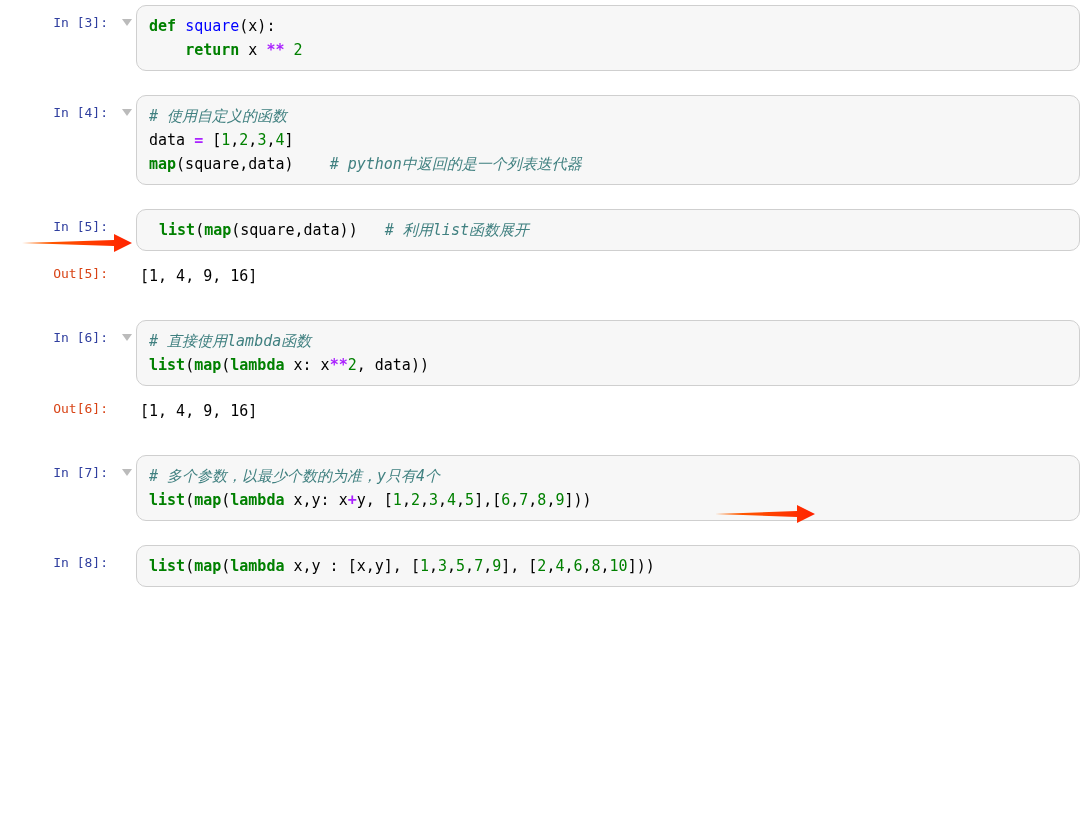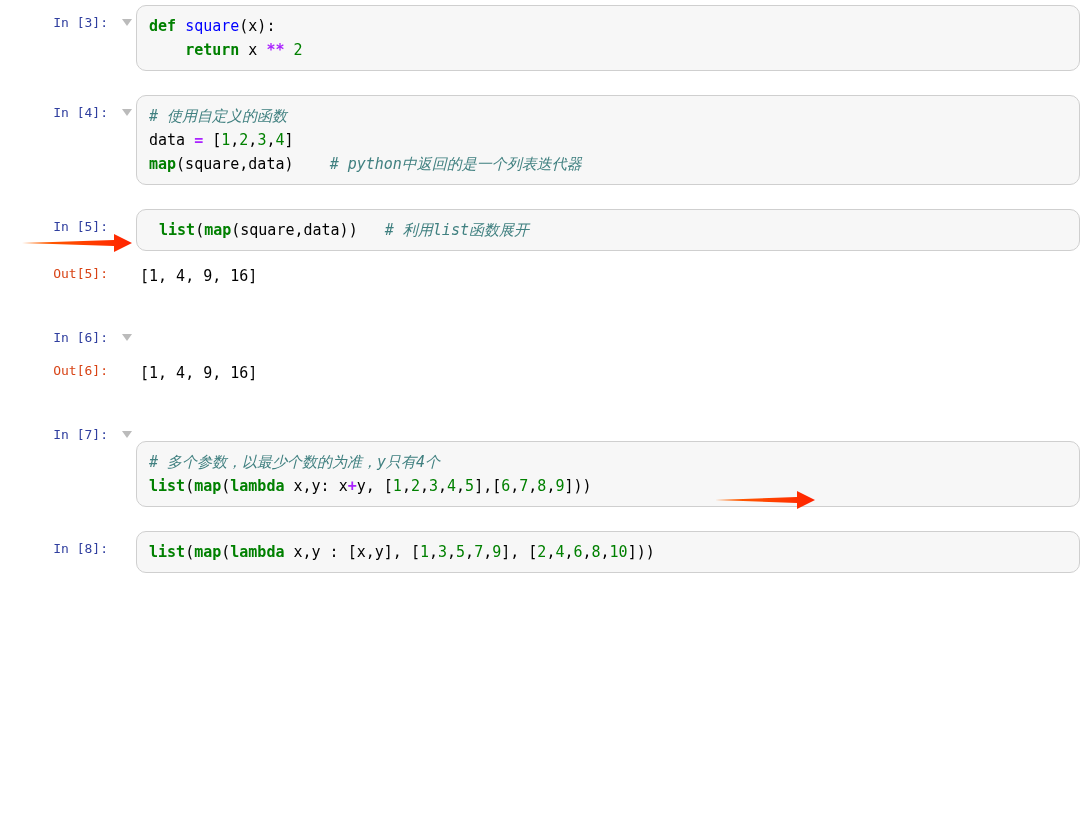--- a/index.html
+++ b/index.html
@@ -117,33 +117,35 @@
       <div class="prompt out">Out[5]:</div>
       <div class="gutter"></div>
       <div class="outtext">[1, 4, 9, 16]</div>
     </div>
     <div style="height: 14px;"></div>
     <div class="cell">
       <div class="prompt in">In [6]:</div>
       <div class="gutter">
         <div class="triangle-down"></div>
       </div>
+      <div class="codebox"><span class="cm"># 直接使用lambda函数</span><span>
+</span><span class="bn">list</span><span>(</span><span class="bn">map</span><span>(</span><span class="kw">lambda</span><span> x: x</span><span class="op">**</span><span class="num">2</span><span>, data))</span></div>
     </div>
     <div class="cell">
       <div class="prompt out">Out[6]:</div>
       <div class="gutter"></div>
       <div class="outtext">[1, 4, 9, 16]</div>
     </div>
     <div style="height: 14px;"></div>
     <div class="cell">
       <div class="prompt in">In [7]:</div>
       <div class="gutter">
         <div class="triangle-down"></div>
       </div>
-      <div class="codebox" style="overflow: visible; margin-top: 24px;"><span class="cm"># 多个参数，以最少个数的为准，y只有4个</span><span>
+      <div class="codebox" style="overflow: visible;"><span class="cm"># 多个参数，以最少个数的为准，y只有4个</span><span>
 </span><span class="bn">list</span><span>(</span><span class="bn">map</span><span>(</span><span class="kw">lambda</span><span> x,y: x</span><span class="op">+</span><span>y, [</span><span class="num">1</span><span>,</span><span class="num">2</span><span>,</span><span class="num">3</span><span>,</span><span class="num">4</span><span>,</span><span class="num">5</span><span>],[</span><span class="num">6</span><span>,</span><span class="num">7</span><span>,</span><span class="num">8</span><span>,</span><span class="num">9</span><span>]))</span><div class="arrow" style="left: 578px; top: 48px;"><svg width="100" height="20" viewBox="0 0 100 20">
     <defs>
               <linearGradient id="g578" x1="0" y1="0" x2="1" y2="0">
       <stop offset="0%" stop-color="#ff6a00"></stop>
                 <stop offset="100%" stop-color="#ff2200"></stop>
     </linearGradient>
             </defs>
     <polygon points="0,10 82,7 82,1 100,10 82,19 82,13" fill="url(#g578)"></polygon>
   </svg></div></div>
     </div>

